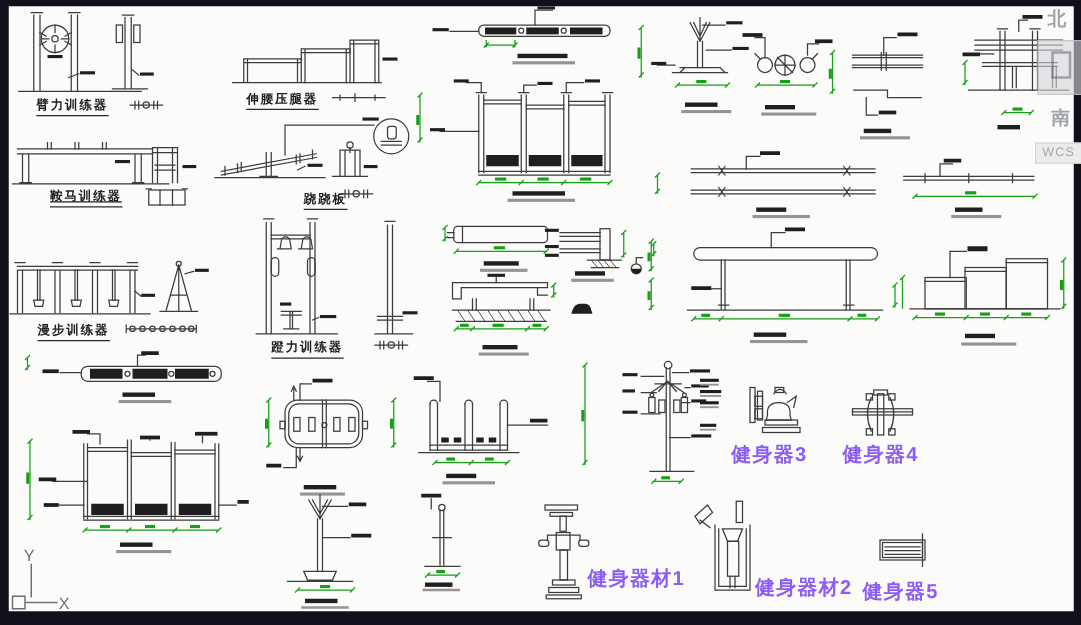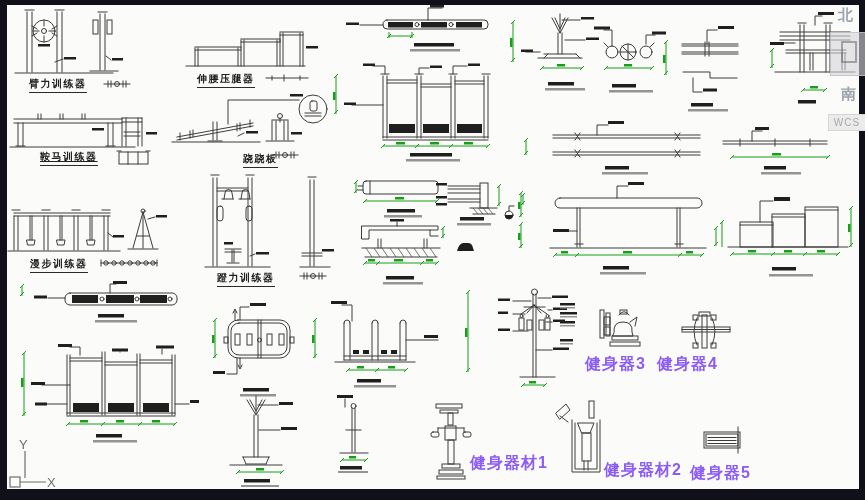--- a/index.html
+++ b/index.html
@@ -522,21 +522,21 @@
   </div>
 
   <div class="labels">
     <div class="lbl eq" style="left:29px;top:77px;">臂力训练器</div>
     <div class="lbl eq" style="left:197px;top:72px;text-align:center;">伸腰压腿器</div>
     <div class="lbl eq" style="left:40px;top:150px;text-decoration:underline;">鞍马训练器</div>
     <div class="lbl eq" style="left:219px;top:152px;margin-left:24px;">跷跷板</div>
     <div class="lbl eq" style="left:30px;top:257px;text-align:right;">漫步训练器</div>
     <div class="lbl eq" style="left:217px;top:271px;text-align:center;">蹬力训练器</div>
     <div class="lbl big" style="left:585px;top:354px;">健身器3</div>
-    <div class="lbl big" style="left:657px;top:354px;">健身器4</div>
+    <div class="lbl big" style="left:674px;top:354px;">健身器4</div>
     <div class="lbl big" style="left:470px;top:453px;">健身器材1</div>
     <div class="lbl big" style="left:604px;top:460px;">健身器材2</div>
     <div class="lbl big" style="left:690px;top:463px;text-align:center;">健身器5</div>
     <div class="lbl wm" style="left:838px;top:6px;">北</div>
     <div class="lbl wm" style="left:841px;top:85px;">南</div>
     <div class="wmbox"></div>
     <div class="wcsbox">WCS</div>
   </div>
 </div>
 

